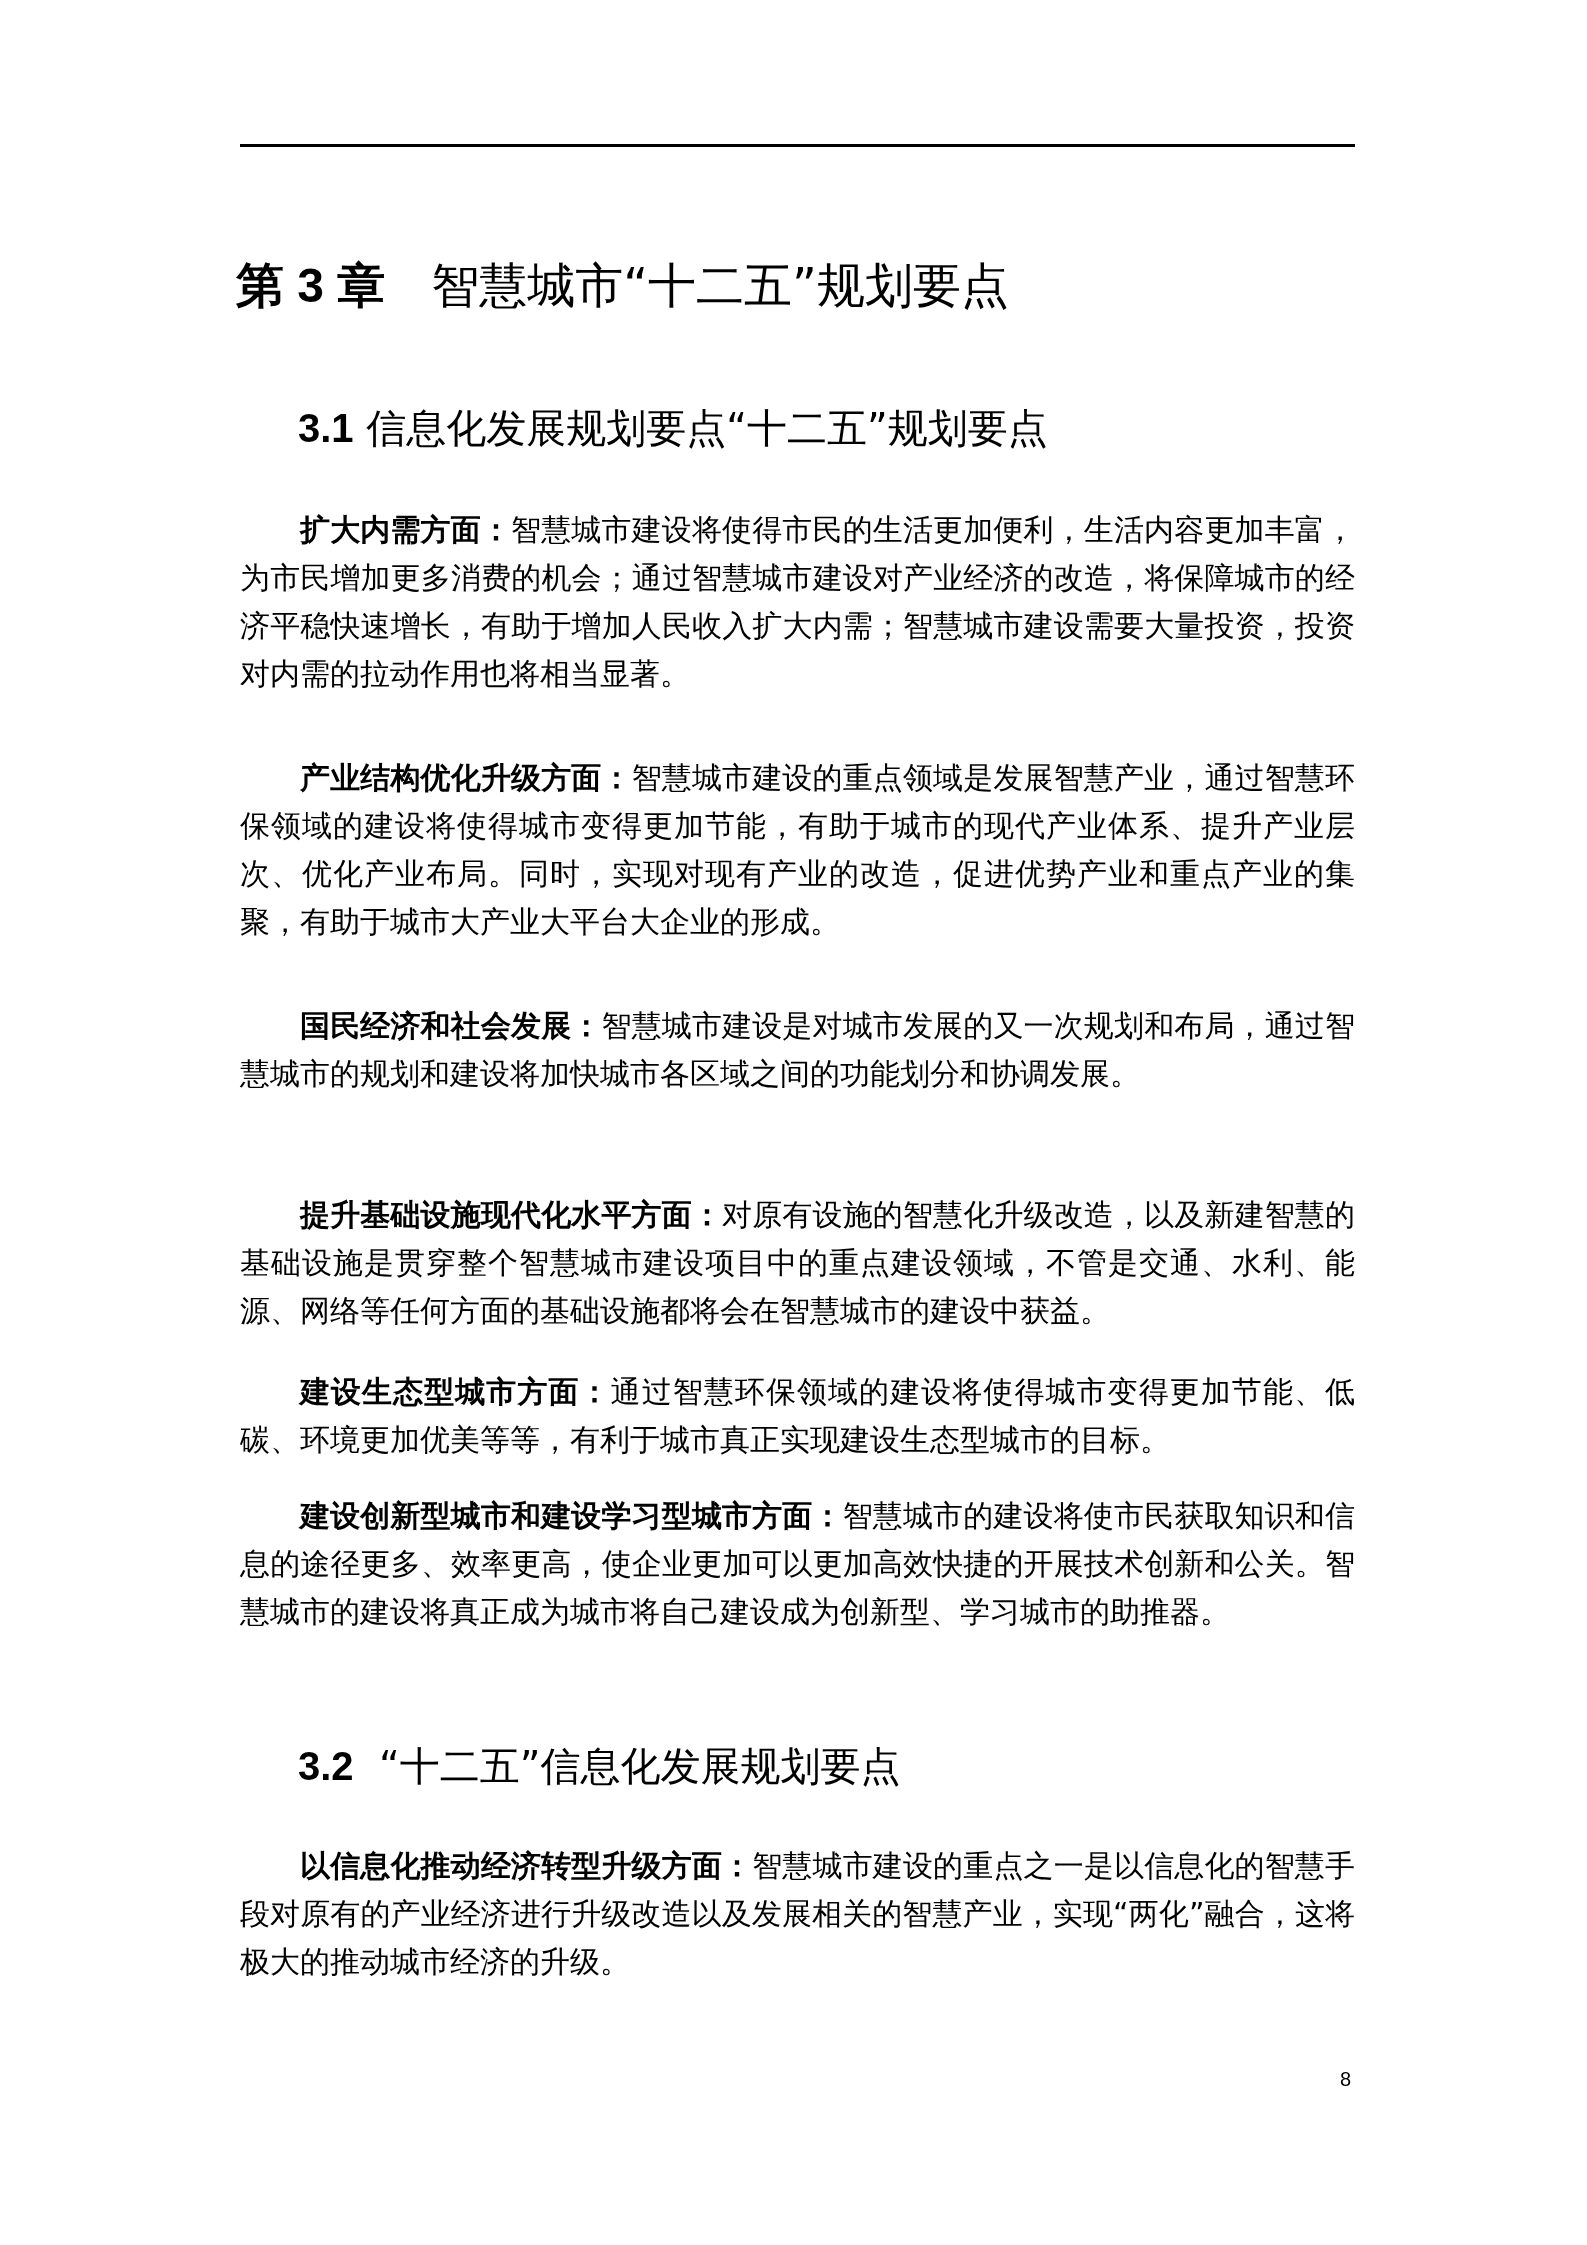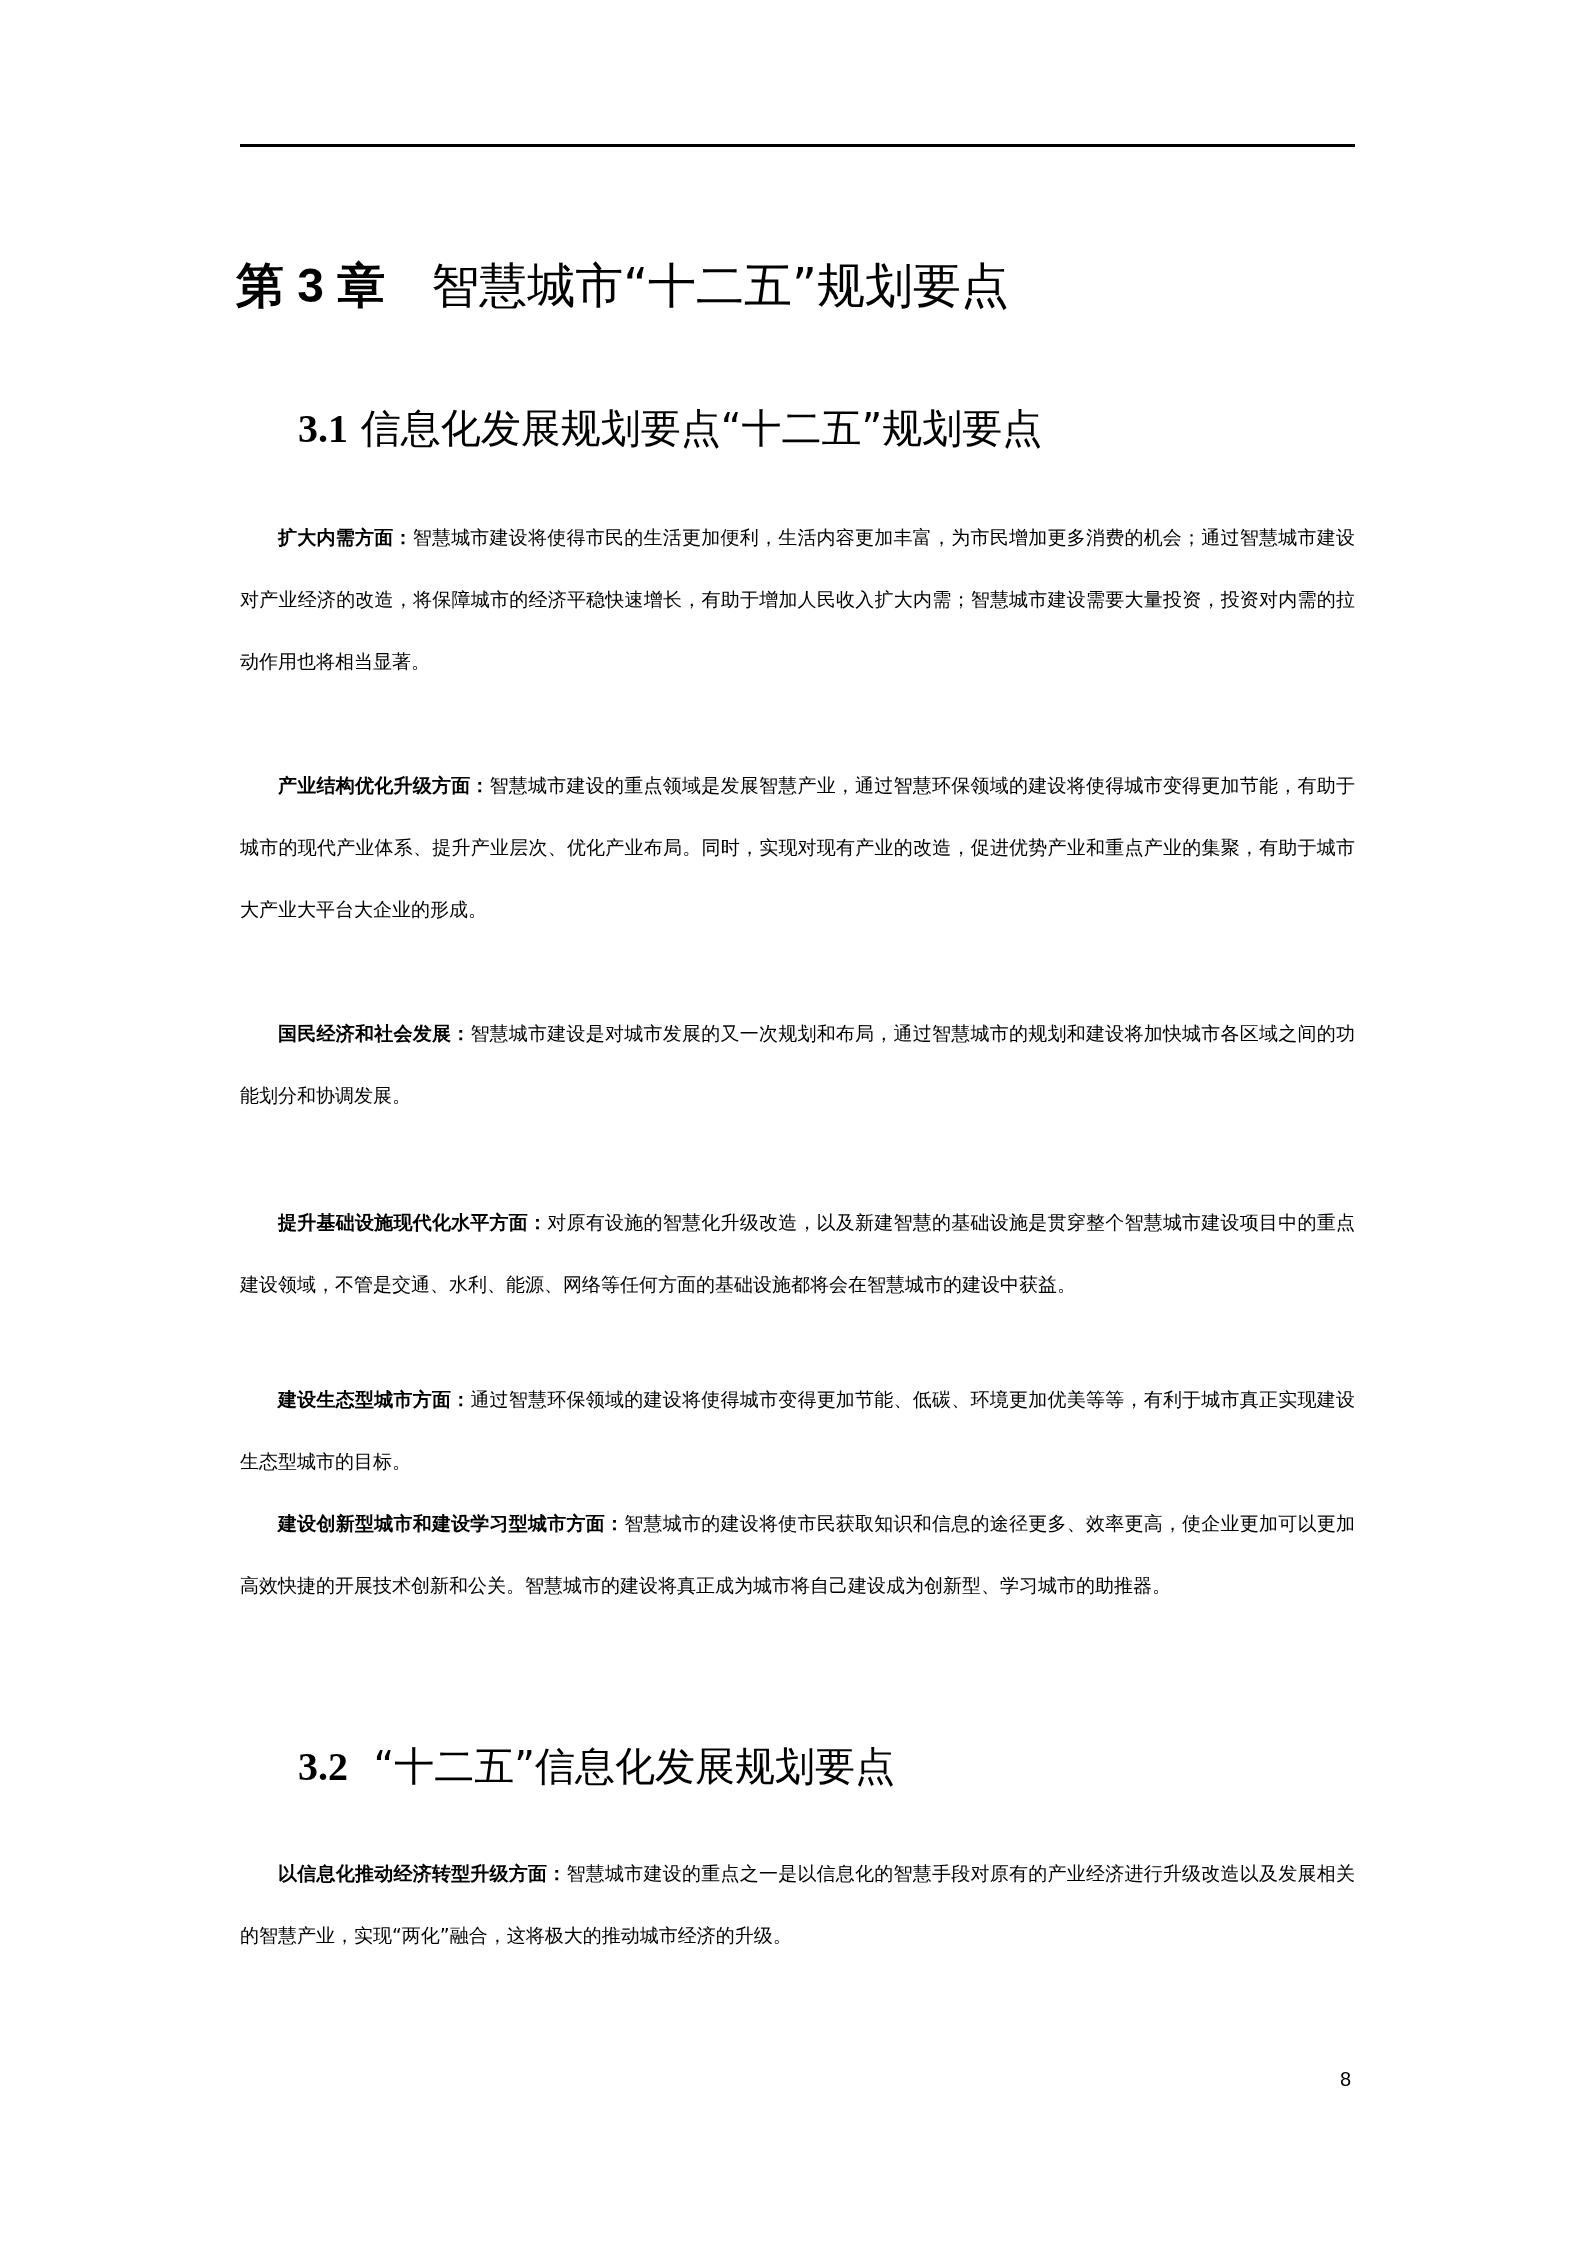--- a/index.html
+++ b/index.html
@@ -4,22 +4,22 @@
 <style>
   html, body { margin: 0; padding: 0; background: #ffffff; }
   body { width: 1587px; height: 2245px; position: relative; overflow: hidden;
          font-family: "DejaVu Sans", "Liberation Sans", sans-serif; color: #000; }
   .rule { position: absolute; left: 240px; top: 144px; width: 1115px; height: 3px; background: #000; }
   .chapter-title { position: absolute; left: 236px; top: 250px; font-size: 48px; line-height: 70px;
                    font-weight: normal; white-space: nowrap; margin: 0; }
   .chapter-title .num { font-family: "Liberation Sans", sans-serif; font-weight: bold; }
   .section-title { position: absolute; left: 298px; font-size: 40px; line-height: 52px; margin: 0;
                    font-weight: normal; white-space: nowrap; }
-  .section-title .num { font-family: Liberation Serif, serif; font-weight: bold; }
-  .para { position: absolute; left: 240px; width: 1115px; font-size: 19px; line-height: 62px;
+  .section-title .num { font-family: Liberation Sans, sans-serif; font-weight: bold; }
+  .para { position: absolute; left: 240px; width: 1115px; font-size: 30px; line-height: 48px;
           text-indent: 2em; text-align: justify; margin: 0; }
   .para .lead { font-weight: bold; }
   .page-number { position: absolute; left: 1340px; top: 2068px; font-size: 20px;
                  font-family: "Liberation Sans", sans-serif; }
 </style>
 </head>
 <body>
 
 <div class="rule"></div>
 

